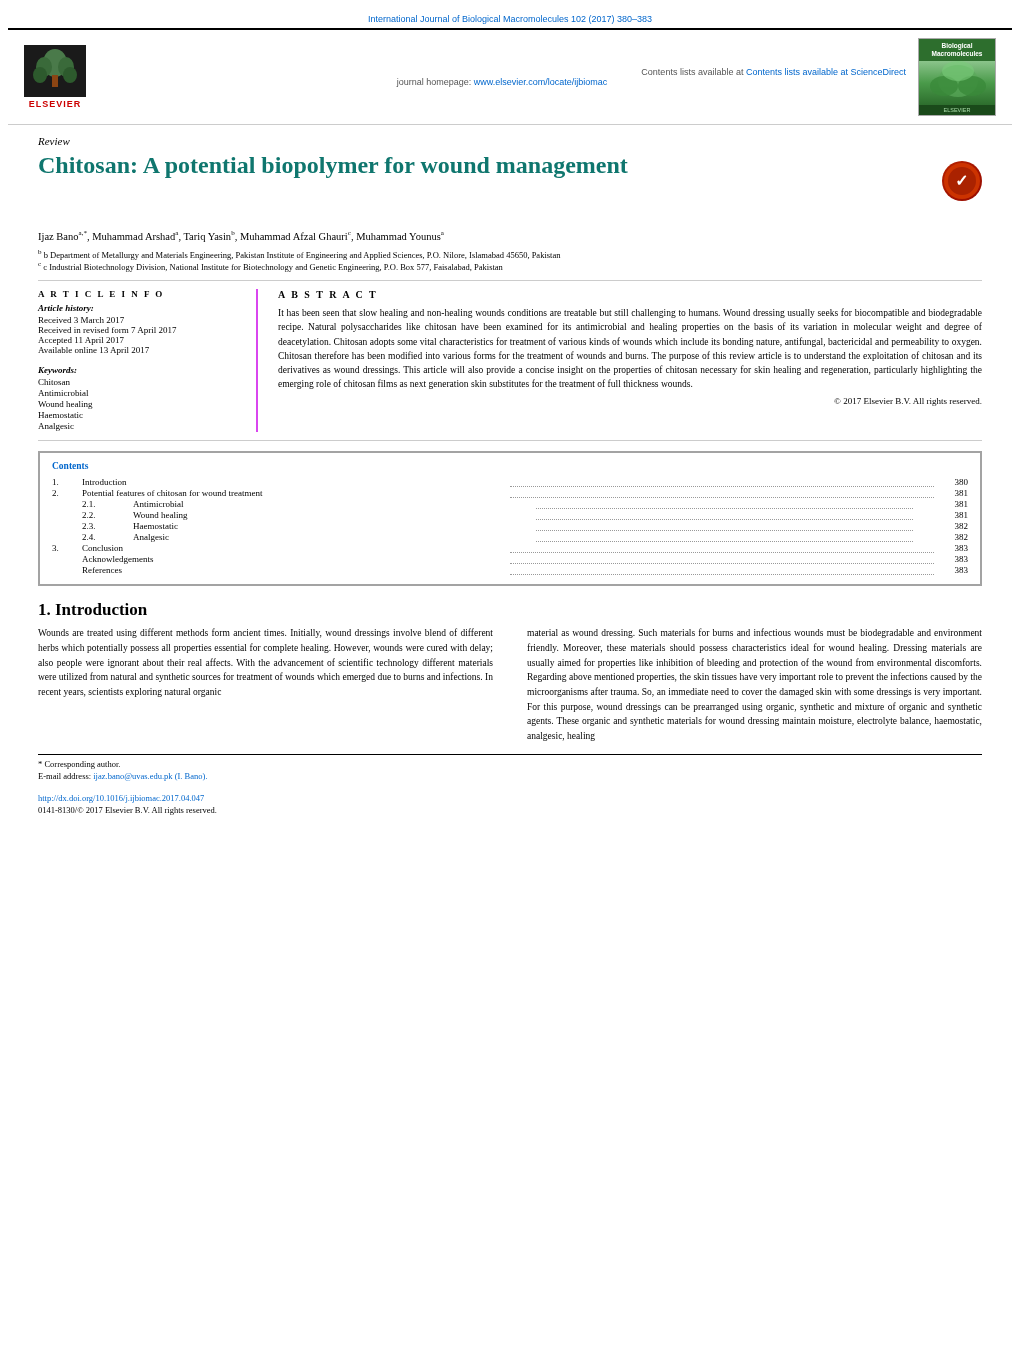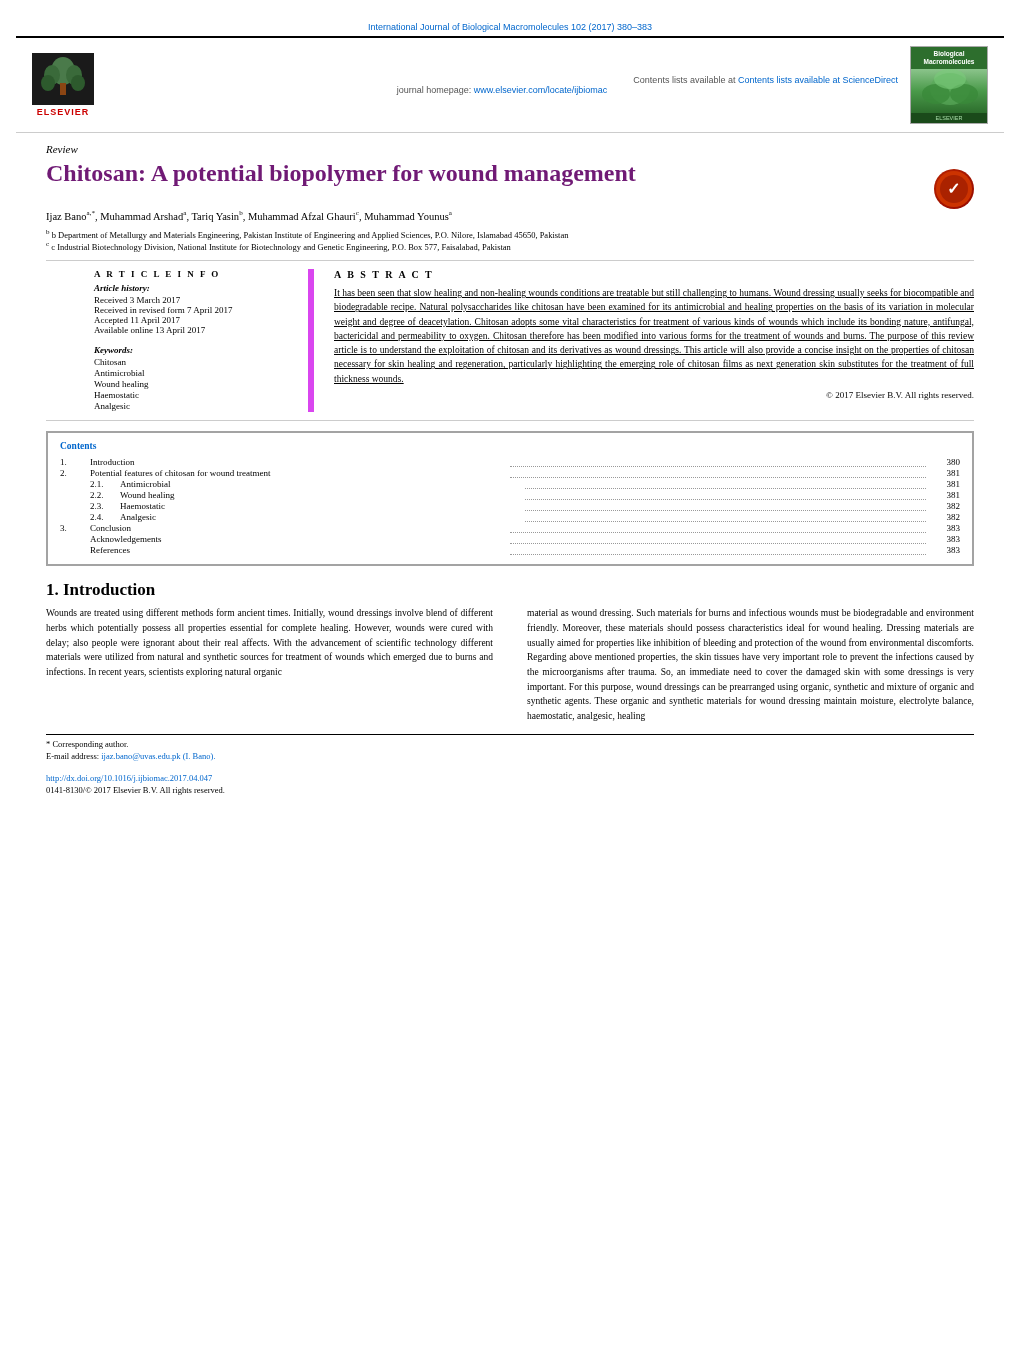--- a/index.html
+++ b/index.html
@@ -8,21 +8,21 @@
       font-family: 'Times New Roman', Times, serif;
       font-size: 10px;
       color: #000;
       width: 1020px;
       min-height: 1351px;
     }
     .page {
       width: 1020px;
       min-height: 1351px;
       background: #fff;
-      padding: 16px;
+      padding: 8px;
     }
     .journal-ref {
       text-align: center;
       font-size: 9px;
       color: #0066cc;
       padding: 6px 0 4px 0;
       font-family: Arial, sans-serif;
     }
     .header-bar {
       border-top: 2px solid #000;
@@ -74,27 +74,28 @@
       padding: 10px 30px 10px 30px;
     }
     .review-label {
       font-size: 11px;
       font-style: italic;
       margin-bottom: 4px;
     }
     .article-title {
       font-size: 24px;
       font-weight: bold;
-      color: #701a75;
+      color: #0f766e;
       margin-bottom: 8px;
       line-height: 1.2;
     }
     .authors {
       font-size: 10.5px;
       margin-bottom: 6px;
+      margin-top: 28px;
     }
     .sup {
       font-size: 7px;
       vertical-align: super;
     }
     .affil {
       font-size: 8.5px;
       margin-bottom: 1px;
     }
     .divider {
@@ -103,24 +104,23 @@
       margin: 8px 0;
     }
     .two-col {
       display: flex;
       gap: 20px;
       margin-top: 6px;
     }
     .article-info {
       width: 220px;
       flex-shrink: 0;
-      border-right: 6px solid #d946ef;
+      border-right: 2px solid #d946ef;
       padding-right: 12px;
       font-size: 9px;
-      margin-left: 48px;
     }
     .article-info h3 {
       font-size: 9px;
       font-variant: small-caps;
       font-weight: bold;
       letter-spacing: 2px;
       margin-bottom: 4px;
     }
     .article-info .section-label {
       font-style: italic;
@@ -136,21 +136,20 @@
       font-size: 10px;
       font-variant: small-caps;
       font-weight: bold;
       letter-spacing: 2px;
       margin-bottom: 6px;
     }
     .abstract-text {
       text-align: justify;
       line-height: 1.5;
       font-size: 9.5px;
-      text-decoration: underline;
     }
     .copyright {
       text-align: right;
       font-size: 9px;
       margin-top: 4px;
     }
     .contents-section {
       margin-top: 10px;
       border: 2px solid #a3a3a3;
       padding: 8px 12px;
@@ -178,20 +177,21 @@
       border-bottom: 1px dotted #999;
       margin: 0 4px;
       height: 10px;
     }
     .contents-page {
       width: 30px;
       text-align: right;
     }
     .contents-sub {
       padding-left: 30px;
+      gap: 21px;
     }
     .intro-section {
       margin-top: 14px;
     }
     .section-heading {
       font-size: 17px;
       font-weight: bold;
       margin-bottom: 6px;
     }
     .body-cols {

